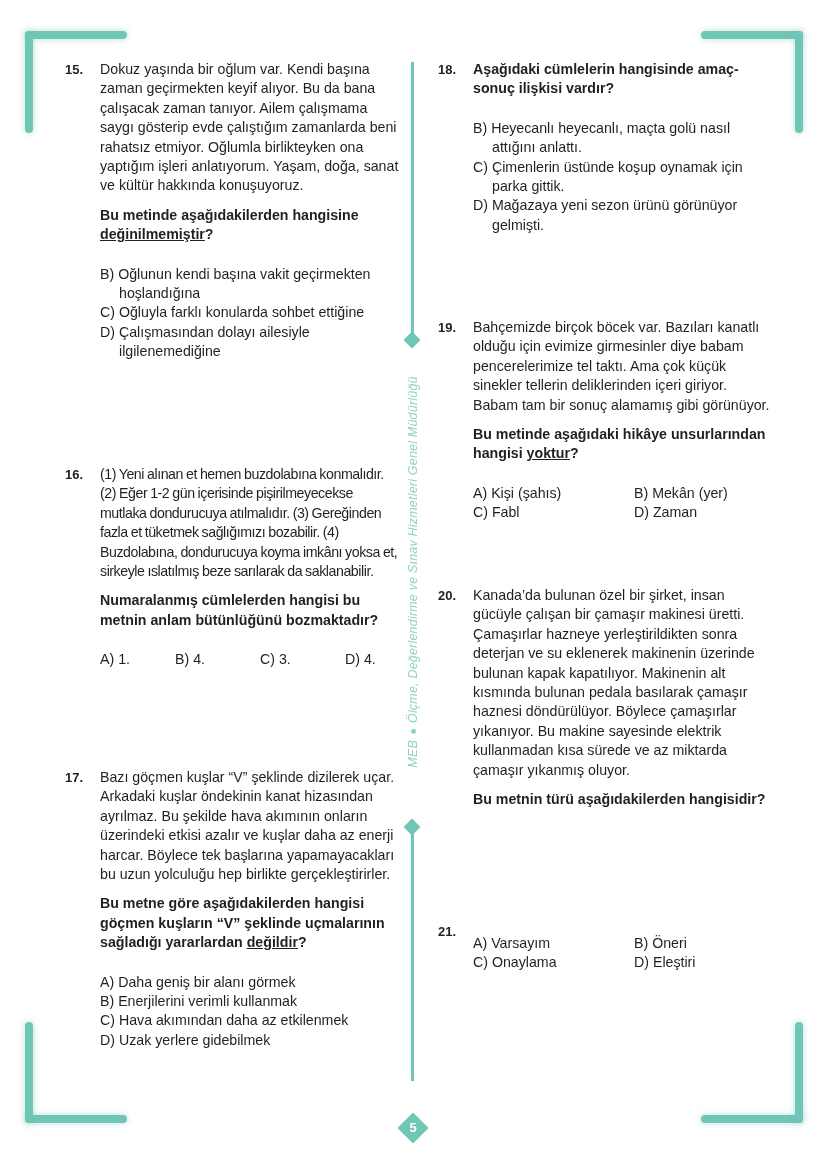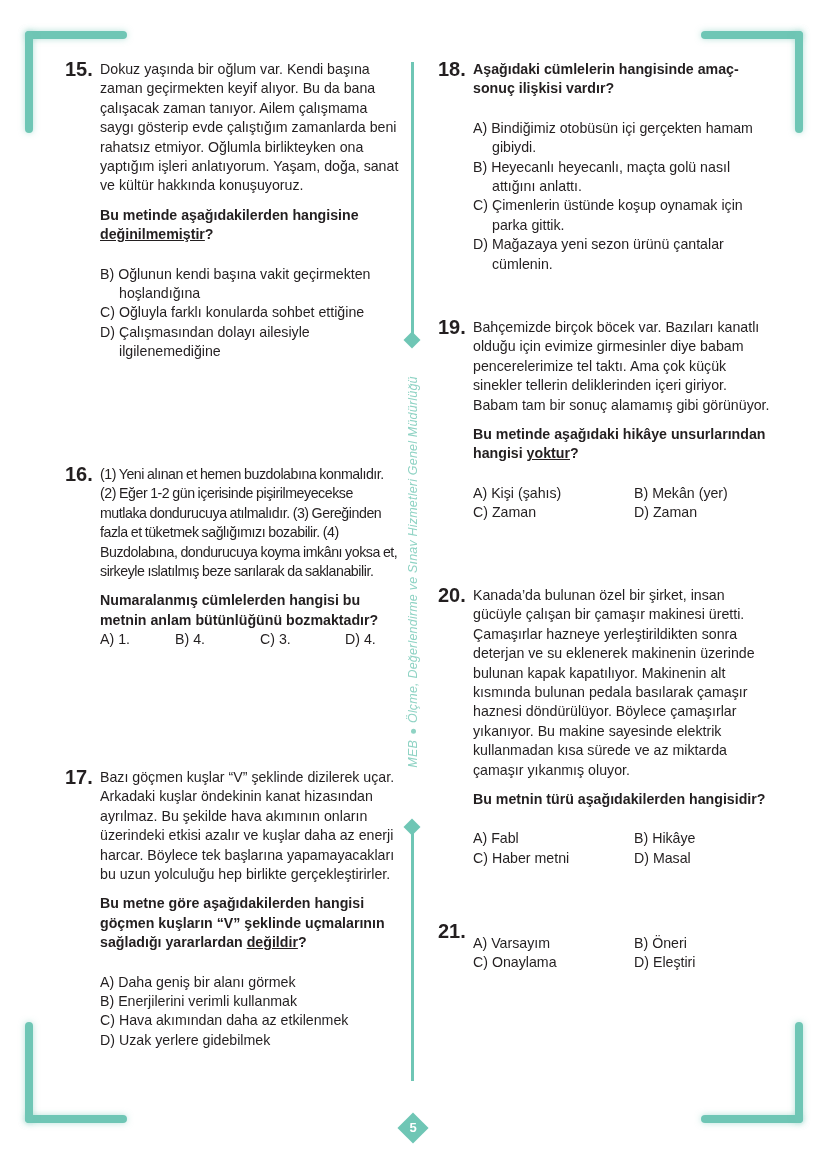--- a/index.html
+++ b/index.html
@@ -15,28 +15,28 @@
     white-space:nowrap; color:#8fd3c4; font-style:italic; font-size:12.5px; letter-spacing:0.2px;
   }
   .vtext .dot { display:inline-block; width:5px; height:5px; border-radius:50%; background:#8fd3c4; margin:0 6px; vertical-align:middle; }
   .page-num {
     position:absolute; left:397px; top:1112px; width:32px; height:32px;
   }
   .page-num .bg { position:absolute; left:5px; top:5px; width:22px; height:22px; background:#6fc6b5; transform:rotate(45deg); }
   .page-num span { position:absolute; left:0; top:0; width:32px; line-height:32px; text-align:center; color:#fff; font-weight:bold; font-size:13px; }
 
   .q { position:absolute; font-size:14.2px; line-height:19.4px; }
-  .q .num { position:absolute; left:0; top:0; font-weight:bold; font-size:20px; }
+  .q .num { position:absolute; left:0; top:0; font-weight:bold; font-size:13px; }
   .q .body { margin-left:35px; }
   .q .stem { font-weight:bold; margin-top:10px; }
   .q .stem u { text-decoration:underline; }
   .q .opts { margin-top:20px; }
   .q .opt { padding-left:19px; text-indent:-19px; }
   .q .opts2 { display:grid; grid-template-columns:161px 161px; margin-top:20px; }
-  .q .opts4 { display:grid; grid-template-columns:75px 85px 85px 70px; }
+  .q .opts4 { display:grid; grid-template-columns:75px 85px 85px 70px; margin-top:20px; }
   .condensed { letter-spacing:-0.45px; word-spacing:-0.5px; }
   p { margin:0; }
 </style>
 </head>
 <body>
 
 <div class="corner" style="left:25px;top:31px;width:102px;height:8px;"></div>
 <div class="corner" style="left:25px;top:31px;width:8px;height:102px;"></div>
 <div class="corner" style="left:701px;top:31px;width:102px;height:8px;"></div>
 <div class="corner" style="left:795px;top:31px;width:8px;height:102px;"></div>
@@ -97,53 +97,46 @@
       <div class="opt">D) Uzak yerlere gidebilmek</div>
     </div>
   </div>
 </div>
 
 <div class="q" style="left:438px;top:60px;width:335px;">
   <span class="num">18.</span>
   <div class="body">
     <p class="stem" style="margin-top:0"><span>Aşağıdaki cümlelerin hangisinde amaç-sonuç ilişkisi vardır?</span></p>
     <div class="opts">
-      <div class="opt">A) Bindiğimiz otobüsün içi gerçekten hamam gibiydi.</div>
       <div class="opt">B) Heyecanlı heyecanlı, maçta golü nasıl attığını anlattı.</div>
       <div class="opt">C) Çimenlerin üstünde koşup oynamak için parka gittik.</div>
-      <div class="opt">D) Mağazaya yeni sezon ürünü çantalar cümlenin.</div>
+      <div class="opt">D) Mağazaya yeni sezon ürünü görünüyor gelmişti.</div>
     </div>
   </div>
 </div>
 
 <div class="q" style="left:438px;top:318px;width:335px;">
   <span class="num">19.</span>
   <div class="body">
     <p>Bahçemizde birçok böcek var. Bazıları kanatlı olduğu için evimize girmesinler diye babam pencerelerimize tel taktı. Ama çok küçük sinekler tellerin deliklerinden içeri giriyor. Babam tam bir sonuç alamamış gibi görünüyor.</p>
     <p class="stem"><span>Bu metinde aşağıdaki hikâye unsurlarından hangisi </span><u>yoktur</u><span>?</span></p>
     <div class="opts2">
       <div>A) Kişi (şahıs)</div>
       <div>B) Mekân (yer)</div>
-      <div>C) Zaman</div>
+      <div>C) Fabl</div>
       <div>D) Zaman</div>
     </div>
   </div>
 </div>
 
 <div class="q" style="left:438px;top:586px;width:335px;">
   <span class="num">20.</span>
   <div class="body">
     <p>Kanada’da bulunan özel bir şirket, insan gücüyle çalışan bir çamaşır makinesi üretti. Çamaşırlar hazneye yerleştirildikten sonra deterjan ve su eklenerek makinenin üzerinde bulunan kapak kapatılıyor. Makinenin alt kısmında bulunan pedala basılarak çamaşır haznesi döndürülüyor. Böylece çamaşırlar yıkanıyor. Bu makine sayesinde elektrik kullanmadan kısa sürede ve az miktarda çamaşır yıkanmış oluyor.</p>
     <p class="stem"><span>Bu metnin türü aşağıdakilerden hangisidir?</span></p>
-    <div class="opts2">
-      <div>A) Fabl</div>
-      <div>B) Hikâye</div>
-      <div>C) Haber metni</div>
-      <div>D) Masal</div>
-    </div>
   </div>
 </div>
 
 <div class="q" style="left:438px;top:922px;width:335px;">
   <span class="num">21.</span>
   <div class="body">
     <div class="opts2" style="margin-top:12px">
       <div>A) Varsayım</div>
       <div>B) Öneri</div>
       <div>C) Onaylama</div>

